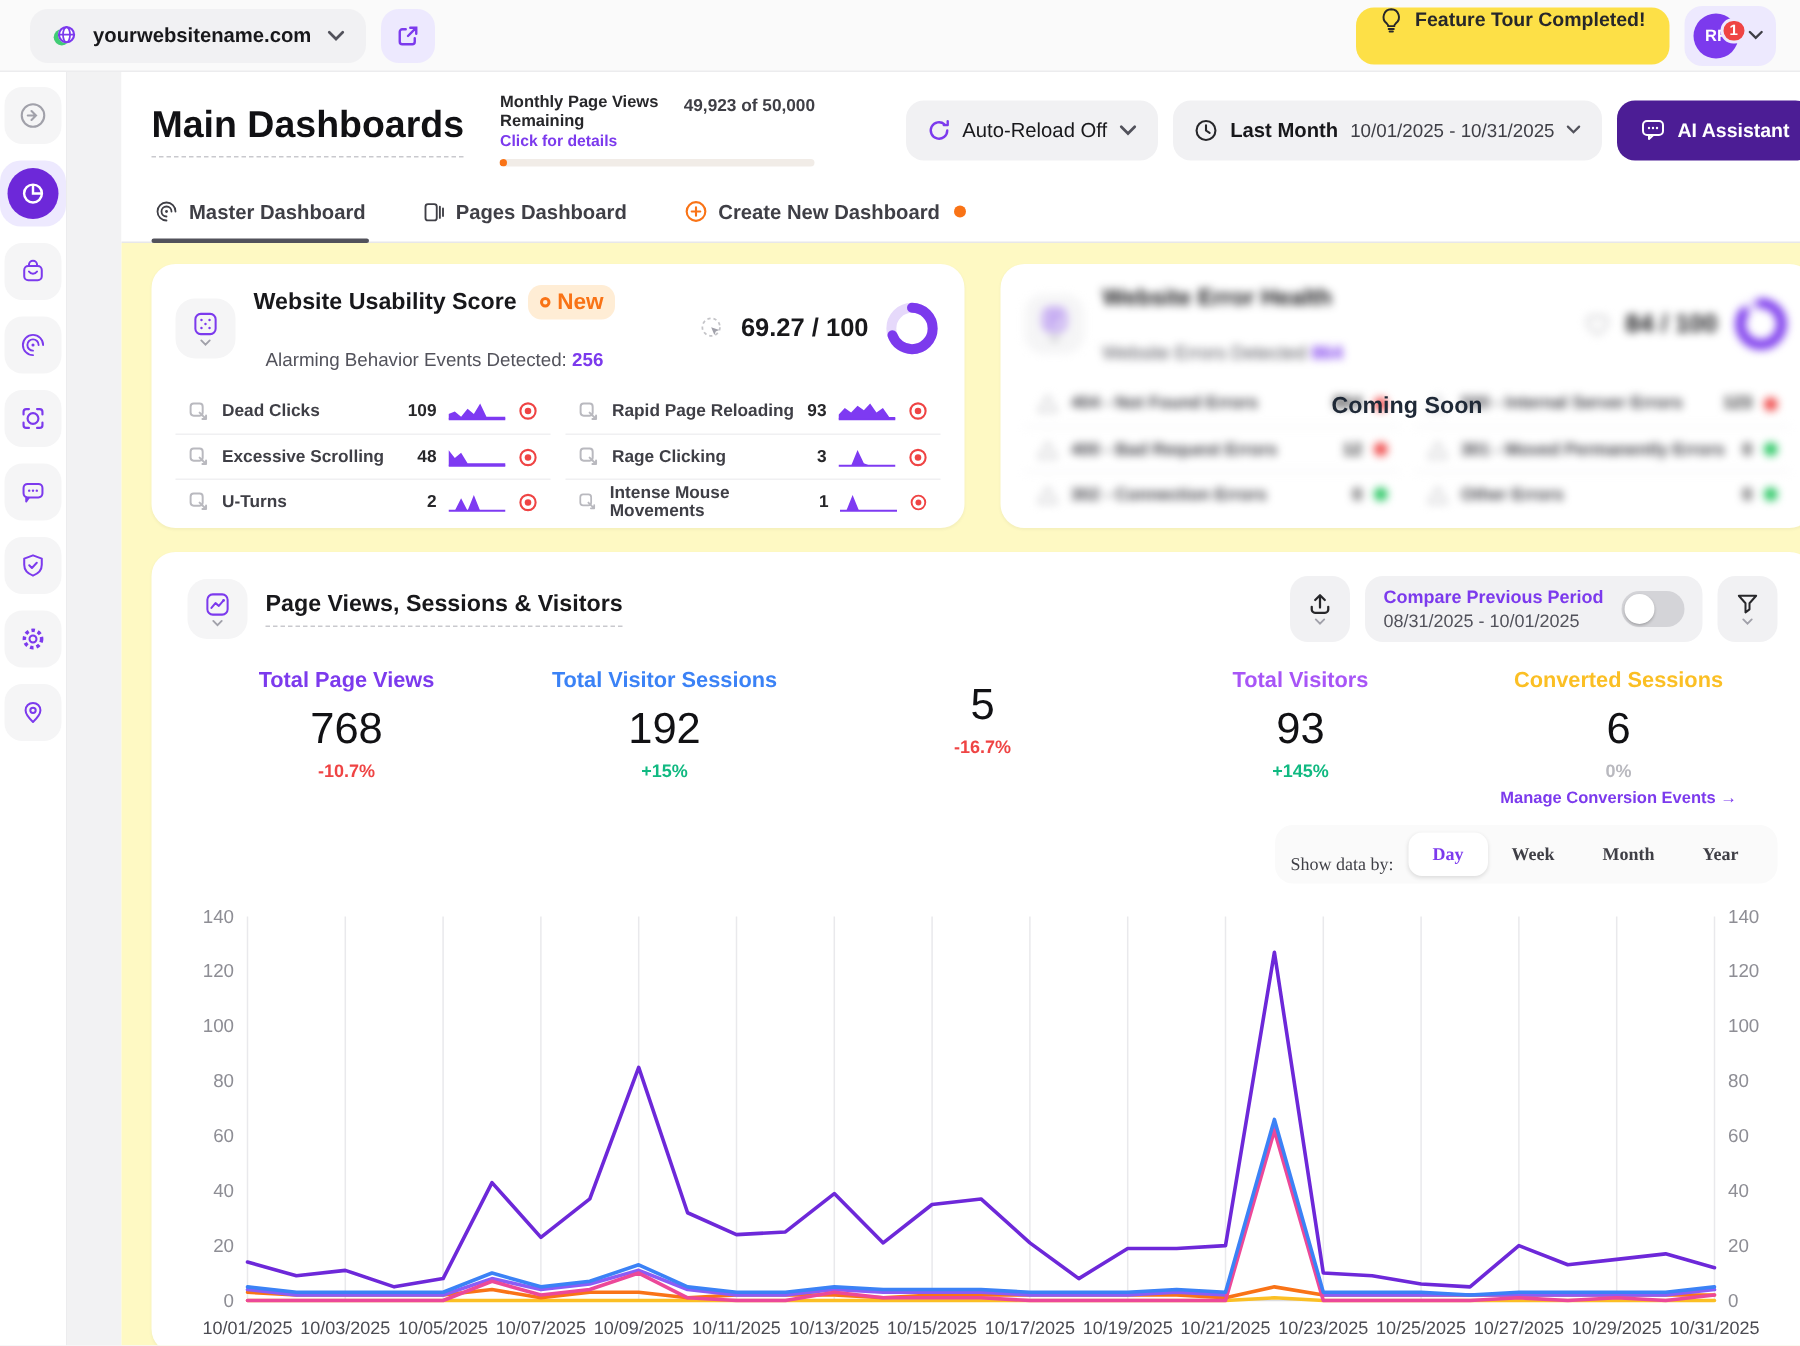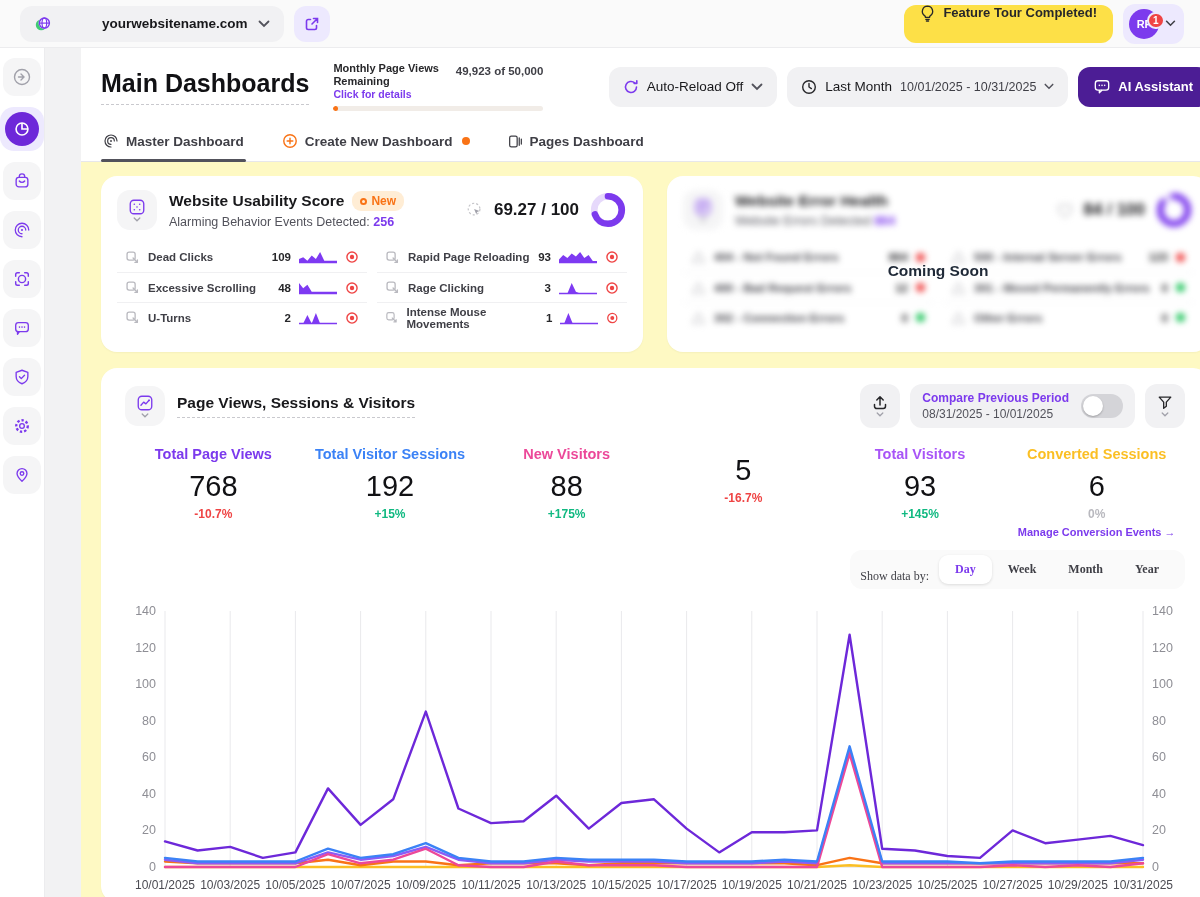--- a/index.html
+++ b/index.html
@@ -3,21 +3,21 @@
 <meta charset="utf-8">
 <style>
   * { margin:0; padding:0; box-sizing:border-box; }
   html,body { width:1200px; height:897px; font-family:"Liberation Sans", sans-serif; background:#f2f2f3; overflow:hidden; }
   svg { display:block; }
 
   
   .topbar { height:48px; background:#fafafa; border-bottom:1px solid #ececee; display:flex; align-items:center; justify-content:space-between; padding:0 16px 0 20px; }
   .tb-left, .tb-right { display:flex; align-items:center; gap:10px; }
   .domain-pill { height:36px; background:#f1f1f3; border-radius:12px; display:flex; align-items:center; gap:10px; padding:0 14px; cursor:pointer; }
-  .domain-pill .site { font-size:13.5px; font-weight:bold; color:#18181b;margin-left:40px; }
+  .domain-pill .site { font-size:13.5px; font-weight:bold; color:#18181b; }
   .sq-btn { width:36px; height:36px; border:none; border-radius:12px; background:#ede9fe; display:flex; align-items:center; justify-content:center; cursor:pointer; }
   .tour-pill { height:38px; background:#fde047; border:none; border-radius:12px; display:flex; gap:8px; padding:0 16px; font-size:13px; font-weight:bold; color:#27272a; cursor:pointer; font-family:inherit; }
   .avatar-wrap { height:40px; background:#ede9fe; border-radius:12px; display:flex; align-items:center; gap:6px; padding:0 8px 0 6px; cursor:pointer; position:relative; }
   .avatar { width:30px; height:30px; border-radius:50%; background:#7c3aed; color:#fff; font-size:11px; font-weight:bold; display:flex; align-items:center; justify-content:center; }
   .avatar-badge { position:absolute; left:24px; top:8px; min-width:17px; height:17px; border-radius:9px; background:#ef4444; color:#fff; font-size:10px; font-weight:bold; display:flex; align-items:center; justify-content:center; padding:0 4px; border:2px solid #ede9fe; }
 
   
   .shell { display:flex; height:849px;gap:36px; }
   .sidebar { width:52px; background:#ffffff; border-right:1px solid #ececee; display:flex; flex-direction:column; align-items:center; padding-top:10px; gap:11px; }
   .side-item { width:38px; height:38px; border-radius:12px; background:#f5f5f6; display:flex; align-items:center; justify-content:center; cursor:pointer; flex:none; }
@@ -31,43 +31,43 @@
   .quota { width:210px; }
   .quota-top { display:flex; align-items:flex-start; gap:6px; }
   .quota-label { font-size:11px; font-weight:bold; color:#27272a; line-height:1.2; }
   .quota-link { font-size:10.5px; color:#7c3aed; font-weight:bold; cursor:pointer; }
   .quota-value { font-size:11.5px; font-weight:bold; color:#3f3f46; white-space:nowrap; margin-top:3px; }
   .quota-bar { margin-top:6px; height:5px; border-radius:3px; background:#f1ece7; overflow:hidden; }
   .quota-fill { height:100%; background:#f97316; border-radius:3px; }
   .header-right { margin-left:auto; display:flex; align-items:center; gap:10px; }
   .pill { height:40px; background:#f1f1f3; border-radius:12px; display:flex; align-items:center; gap:8px; padding:0 14px; cursor:pointer; }
   .pill .txt { font-size:13.5px; color:#18181b; }
-  .pill .bold { font-weight:normal; }
+  .pill .bold { font-weight:bold; }
   .pill .range { font-size:12.5px; color:#3f3f46; }
   .ai-btn { height:40px; border:none; border-radius:12px; background:#4c1d95; color:#fff; font-size:13px; font-weight:bold; display:flex; align-items:center; gap:8px; padding:0 16px; cursor:pointer; font-family:inherit; }
 
   
   .tabs { display:flex; align-items:flex-end; gap:34px; padding:10px 20px 0 20px; border-bottom:1px solid #e7e7ea; background:#fff; }
   .tab { display:flex; align-items:center; gap:7px; font-size:13.5px; font-weight:bold; color:#3f3f46; padding:6px 2px 12px 2px; cursor:pointer; position:relative; }
   .tab.active::after { content:""; position:absolute; left:0; right:0; bottom:-1px; height:3px; background:#52525b; border-radius:2px; }
   .tab .dot { width:8px; height:8px; border-radius:50%; background:#f97316; margin-left:2px; }
 
   
   .content { flex:1; background:#fef9c3; padding:14px 20px 0 20px; overflow:hidden; }
   .cards-row { display:flex; gap:24px; }
   .card { background:#fff; border-radius:16px; box-shadow:0 1px 2px rgba(0,0,0,.04); }
   .score-card { width:542px; height:176px; padding:14px 16px; }
   .score-head { display:flex; align-items:center; gap:12px; }
   .icon-tile { width:40px; height:40px; border-radius:13px; background:#f5f5f6; display:flex; flex-direction:column; align-items:center; justify-content:center; gap:1px; flex:none; }
   .score-titles { min-width:0; }
   .t-row { display:flex; align-items:center; gap:8px; }
   .card-title { font-size:15.5px; font-weight:bold; color:#18181b; }
-  .new-badge { display:flex; align-items:center; gap:4px; background:#ffedd5; color:#f97316; font-size:12px; font-weight:bold; border-radius:9px; padding:3px 8px; }
+  .new-badge { display:flex; align-items:center; gap:4px; background:#ffedd5; color:#f97316; font-size:15px; font-weight:bold; border-radius:9px; padding:3px 8px; }
   .new-badge .nb-dot { width:7px; height:7px; border-radius:50%; border:2px solid #f97316; }
-  .card-sub { font-size:12.5px; color:#52525b; margin-top:4px; }
+  .card-sub { font-size:12.5px; color:#52525b; margin-top:20px;text-align:center; }
   .card-sub b { color:#7c3aed; }
   .score-right { margin-left:auto; display:flex; align-items:center; gap:10px; }
   .score-num { font-size:17px; font-weight:bold; color:#18181b; }
   .rows-grid { display:grid; grid-template-columns:1fr 1fr; column-gap:10px; margin-top:12px; }
   .mrow { display:flex; align-items:center; gap:8px; height:30px; padding:0 8px; border-top:1px solid #f0f0f2; }
   .mrow:nth-child(1), .mrow:nth-child(2) { border-top:none; }
   .mlabel { font-size:11.5px; color:#3f3f46; font-weight:bold; }
   .mvalue { margin-left:auto; font-size:11.5px; font-weight:bold; color:#27272a; }
   .spark { width:38px; height:14px; }
   .err-wrap { position:relative; }
@@ -264,33 +264,33 @@
     <div class="tabs">
       <div class="tab active">
         <svg width="16" height="16" viewBox="0 0 24 24">
           <path d="M12 21a9 9 0 1 1 9-9" fill="none" stroke="#3f3f46" stroke-width="1.8" stroke-linecap="round"></path>
           <path d="M12 17a5 5 0 1 1 5-5" fill="none" stroke="#3f3f46" stroke-width="1.8" stroke-linecap="round"></path>
           <circle cx="12" cy="12" r="1.4" fill="#3f3f46"></circle>
         </svg>
         <span>Master Dashboard</span>
       </div>
       <div class="tab">
+        <svg width="15" height="15" viewBox="0 0 18 18">
+          <rect x="2" y="2.5" width="9" height="13" rx="2" fill="none" stroke="#3f3f46" stroke-width="1.5"></rect>
+          <path d="M13.5 4.5v9M16 6v6" stroke="#3f3f46" stroke-width="1.5" stroke-linecap="round"></path>
+        </svg>
+        <span>Pages Dashboard</span>
+      </div>
+      <div class="tab">
         <svg width="16" height="16" viewBox="0 0 18 18">
           <circle cx="9" cy="9" r="7" fill="none" stroke="#f97316" stroke-width="1.6"></circle>
           <path d="M9 5.8v6.4M5.8 9h6.4" stroke="#f97316" stroke-width="1.6" stroke-linecap="round"></path>
         </svg>
         <span>Create New Dashboard</span>
         <span class="dot"></span>
-      </div>
-      <div class="tab">
-        <svg width="15" height="15" viewBox="0 0 18 18">
-          <rect x="2" y="2.5" width="9" height="13" rx="2" fill="none" stroke="#3f3f46" stroke-width="1.5"></rect>
-          <path d="M13.5 4.5v9M16 6v6" stroke="#3f3f46" stroke-width="1.5" stroke-linecap="round"></path>
-        </svg>
-        <span>Pages Dashboard</span>
       </div>
     </div>
 
     <div class="content">
       <div class="cards-row">
 
         <div class="card score-card">
           <div class="score-head">
             <div class="icon-tile">
               <svg width="18" height="18" viewBox="0 0 20 20">
@@ -586,25 +586,20 @@
     <div class="stat-value">768</div>
     <div class="stat-delta delta-down">-10.7%</div>
   </div>
 
   <div class="stat">
     <div class="stat-label" style="color: rgb(59, 130, 246);">Total Visitor Sessions</div>
     <div class="stat-value">192</div>
     <div class="stat-delta delta-up">+15%</div>
   </div>
 
-  <div class="stat">
-    <div class="stat-label" style="color: rgb(236, 72, 153);">New Visitors</div>
-    <div class="stat-value">88</div>
-    <div class="stat-delta delta-up">+175%</div>
-  </div>
 
   <div class="stat">
     <div class="stat-value">5</div>
     <div class="stat-delta delta-down">-16.7%</div>
   </div>
 
   <div class="stat">
     <div class="stat-label" style="color: rgb(168, 85, 247);">Total Visitors</div>
     <div class="stat-value">93</div>
     <div class="stat-delta delta-up">+145%</div>

